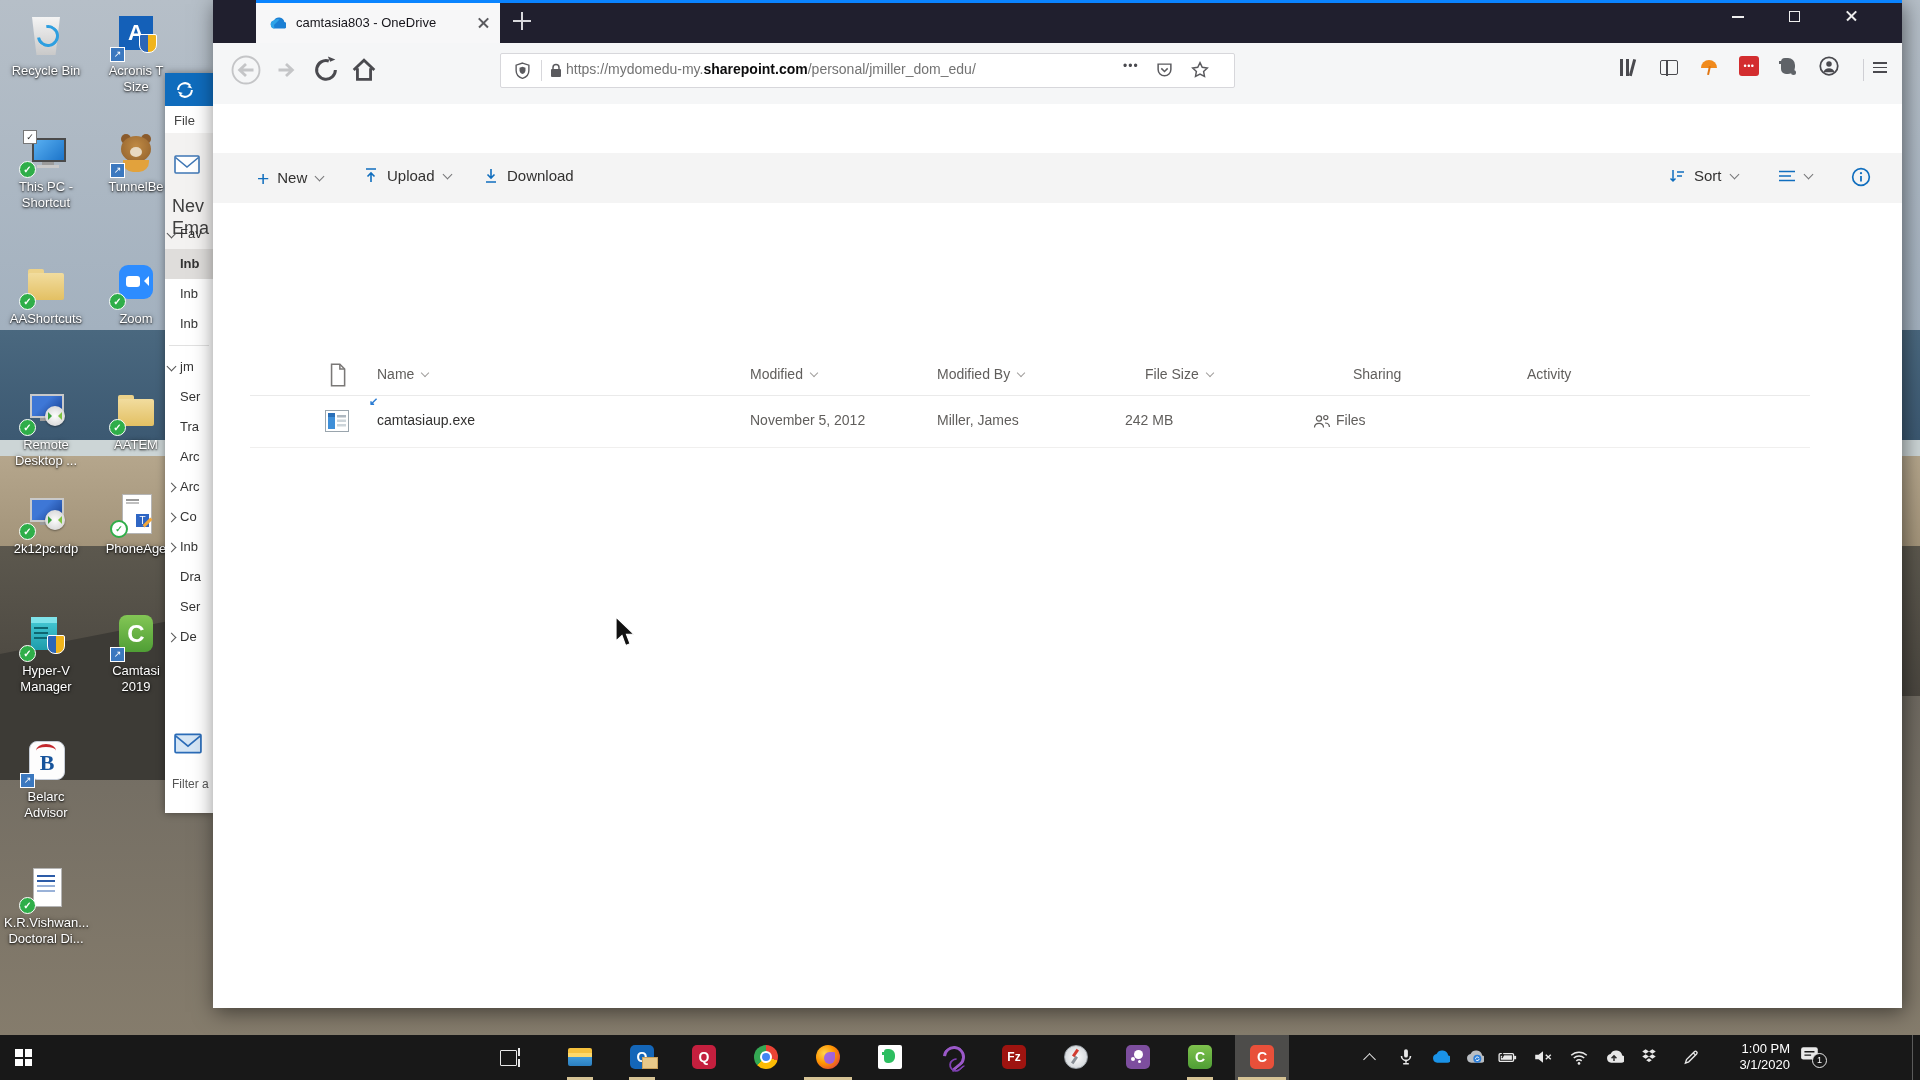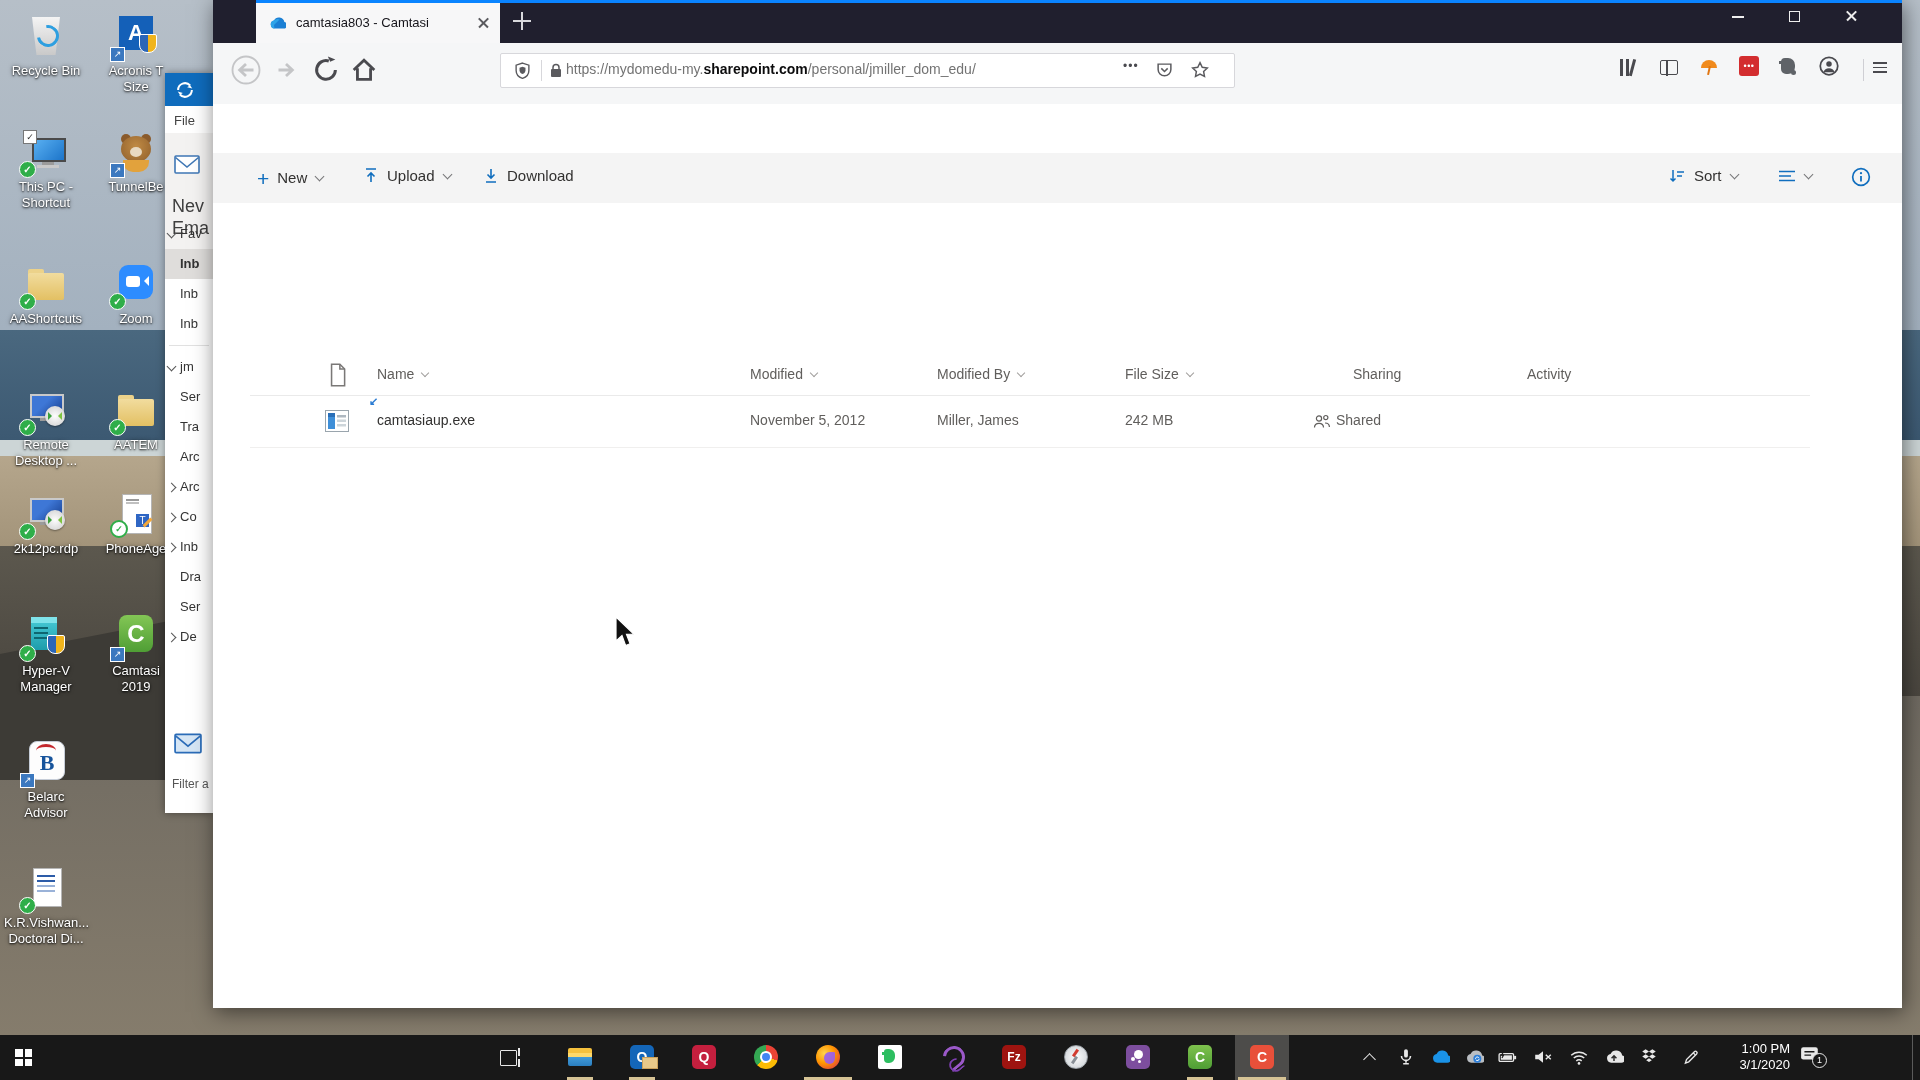--- a/index.html
+++ b/index.html
@@ -330,21 +330,21 @@
 
   <div class="abs browser">
 
     <div class="tabbar">
       <div class="tabline"></div>
       <div class="tab">
         <svg class="abs" style="left:12px;top:13px" width="18" height="13" viewBox="0 0 18 13">
           <path d="M6.5 12.5a4 4 0 0 1-.6-7.9A5.6 5.6 0 0 1 16.4 6a3.3 3.3 0 0 1-.8 6.5z" fill="#1b7fd4"></path>
           <path d="M6.5 12.5a4 4 0 0 1-.6-7.9 5.6 5.6 0 0 1 5.7-1.2L6 9z" fill="#2ea3e8"></path>
         </svg>
-        <span class="tab-title">camtasia803 - Camtasi</span>
+        <span class="tab-title">camtasia803 - OneDrive</span>
         <span class="tab-x">
             <i></i>
             <i></i>
           </span>
       </div>
       <span class="newtab">
           <i></i>
           <i></i>
         </span>
       <div class="wc wc-min" style="left:1502px">
@@ -479,21 +479,21 @@
     <div class="content">
 
       <div class="thead">
         <svg class="abs" style="left:78px;top:8px" width="19" height="24" viewBox="0 0 16 20">
             <path d="M3 1h7l4 4v14H3z" stroke="#7a7877" stroke-width="1.3" fill="none"></path>
             <path d="M10 1v4h4" stroke="#7a7877" stroke-width="1.3" fill="none"></path>
           </svg>
         <span class="th" style="left:127px"><span>Name</span><span class="hcv"></span></span>
         <span class="th" style="left:500px"><span>Modified</span><span class="hcv"></span></span>
         <span class="th" style="left:687px"><span>Modified By</span><span class="hcv"></span></span>
-        <span class="th" style="left:875px"><span>File Size</span><span class="hcv"></span></span>
+        <span class="th" style="left:895px"><span>File Size</span><span class="hcv"></span></span>
         <span class="th" style="left:1103px"><span>Sharing</span></span>
         <span class="th" style="left:1277px"><span>Activity</span></span>
       </div>
 
       <div class="trow">
         <svg class="abs" style="left:74px;top:13px" width="26" height="26" viewBox="0 0 26 26">
             <rect x="1.5" y="2.5" width="23" height="21" fill="#fff" stroke="#9aa5ad"></rect>
             <rect x="4" y="5" width="7" height="16" fill="#3f8fd8"></rect>
             <rect x="4" y="5" width="7" height="4" fill="#2a6fb8"></rect>
             <rect x="13" y="7" width="9" height="2.5" fill="#aeb8c0"></rect>
@@ -504,21 +504,21 @@
         <span class="td" style="left:127px;color:#323130">camtasiaup.exe</span>
         <span class="td" style="left:500px">November 5, 2012</span>
         <span class="td" style="left:687px">Miller, James</span>
         <span class="td" style="left:875px">242 MB</span>
         <svg class="abs" style="left:1063px;top:19px" width="18" height="15" viewBox="0 0 18 15">
             <circle cx="6" cy="4.5" r="2.6" stroke="#605e5c" stroke-width="1.2" fill="none"></circle>
             <path d="M1.5 13.5c0-2.6 2-4.2 4.5-4.2s4.5 1.6 4.5 4.2" stroke="#605e5c" stroke-width="1.2" fill="none"></path>
             <circle cx="12.8" cy="3.6" r="2.1" stroke="#605e5c" stroke-width="1.2" fill="none"></circle>
             <path d="M12 9c2.4 0 4.4 1.5 4.4 4" stroke="#605e5c" stroke-width="1.2" fill="none"></path>
           </svg>
-        <span class="td" style="left:1086px">Shared</span>
+        <span class="td" style="left:1086px">Files</span>
       </div>
 
       <svg class="cursor" viewBox="0 0 14 20">
         <path d="M1 0v16l4-3.6L7.4 19l3-1.2L8 11.5h5z" fill="#111" stroke="#fff" stroke-width=".8"></path>
       </svg>
     </div>
   </div>
 
   <div class="abs taskbar">
     <div class="start">

